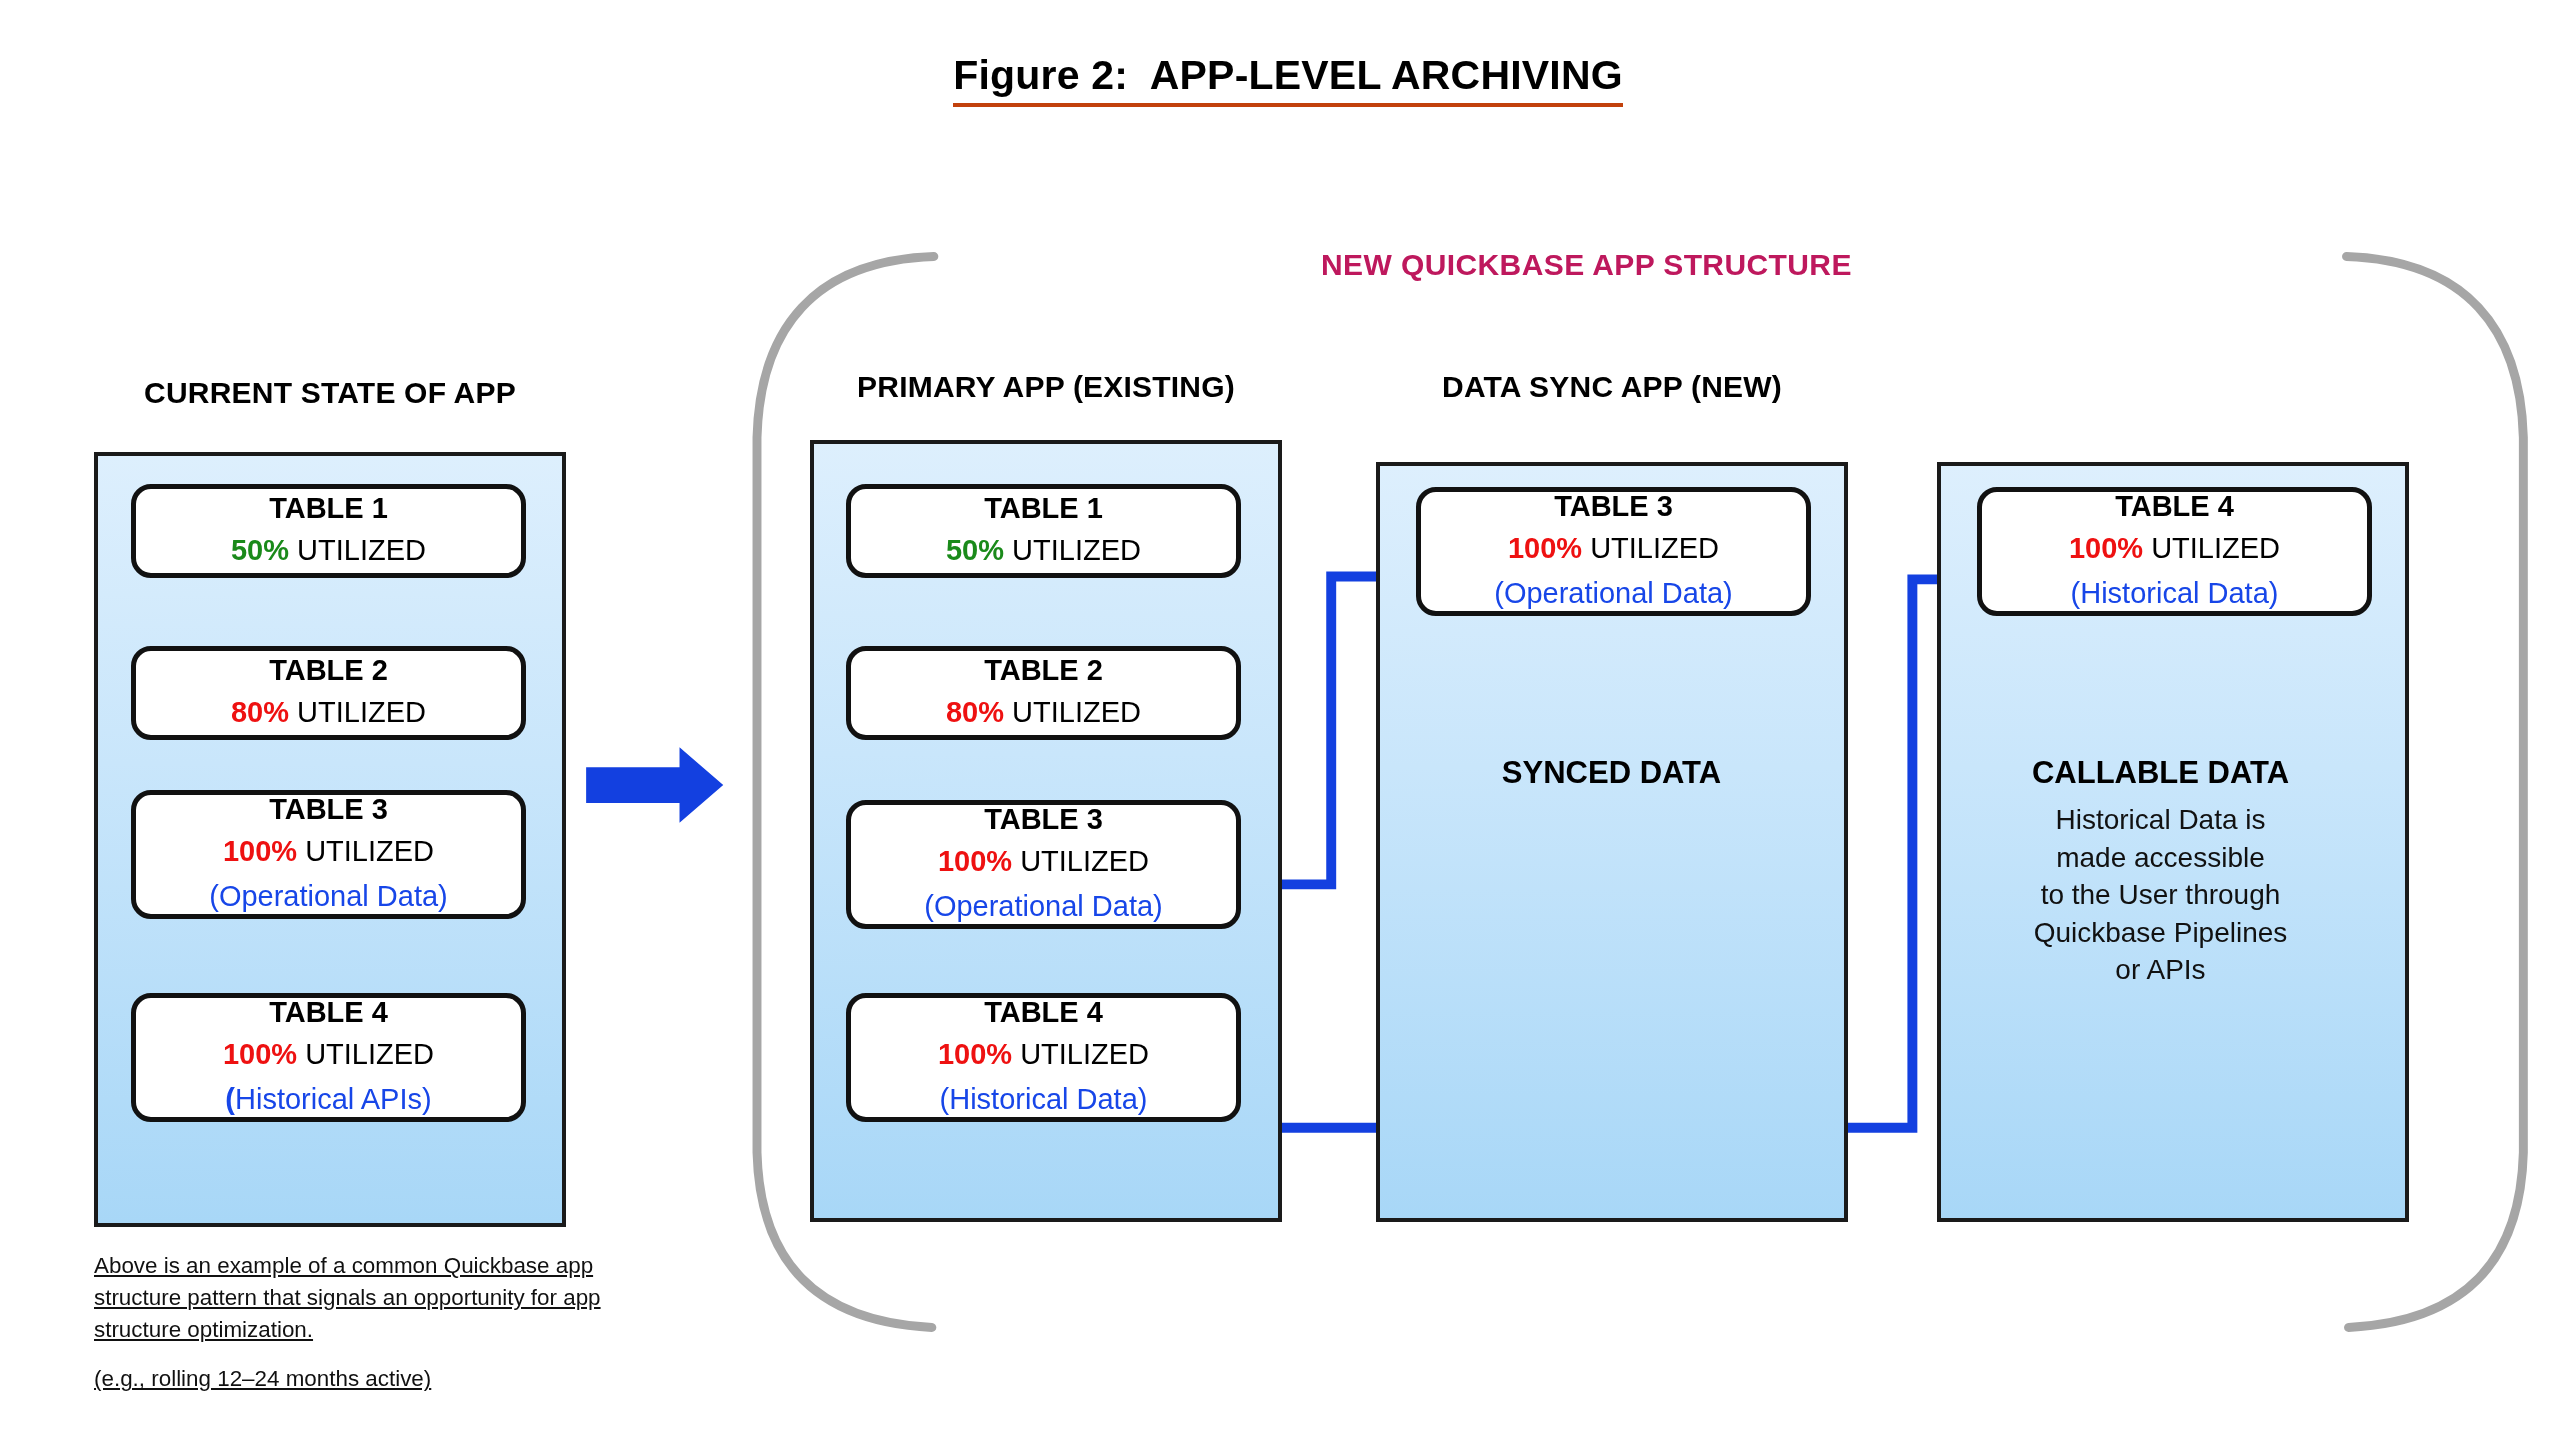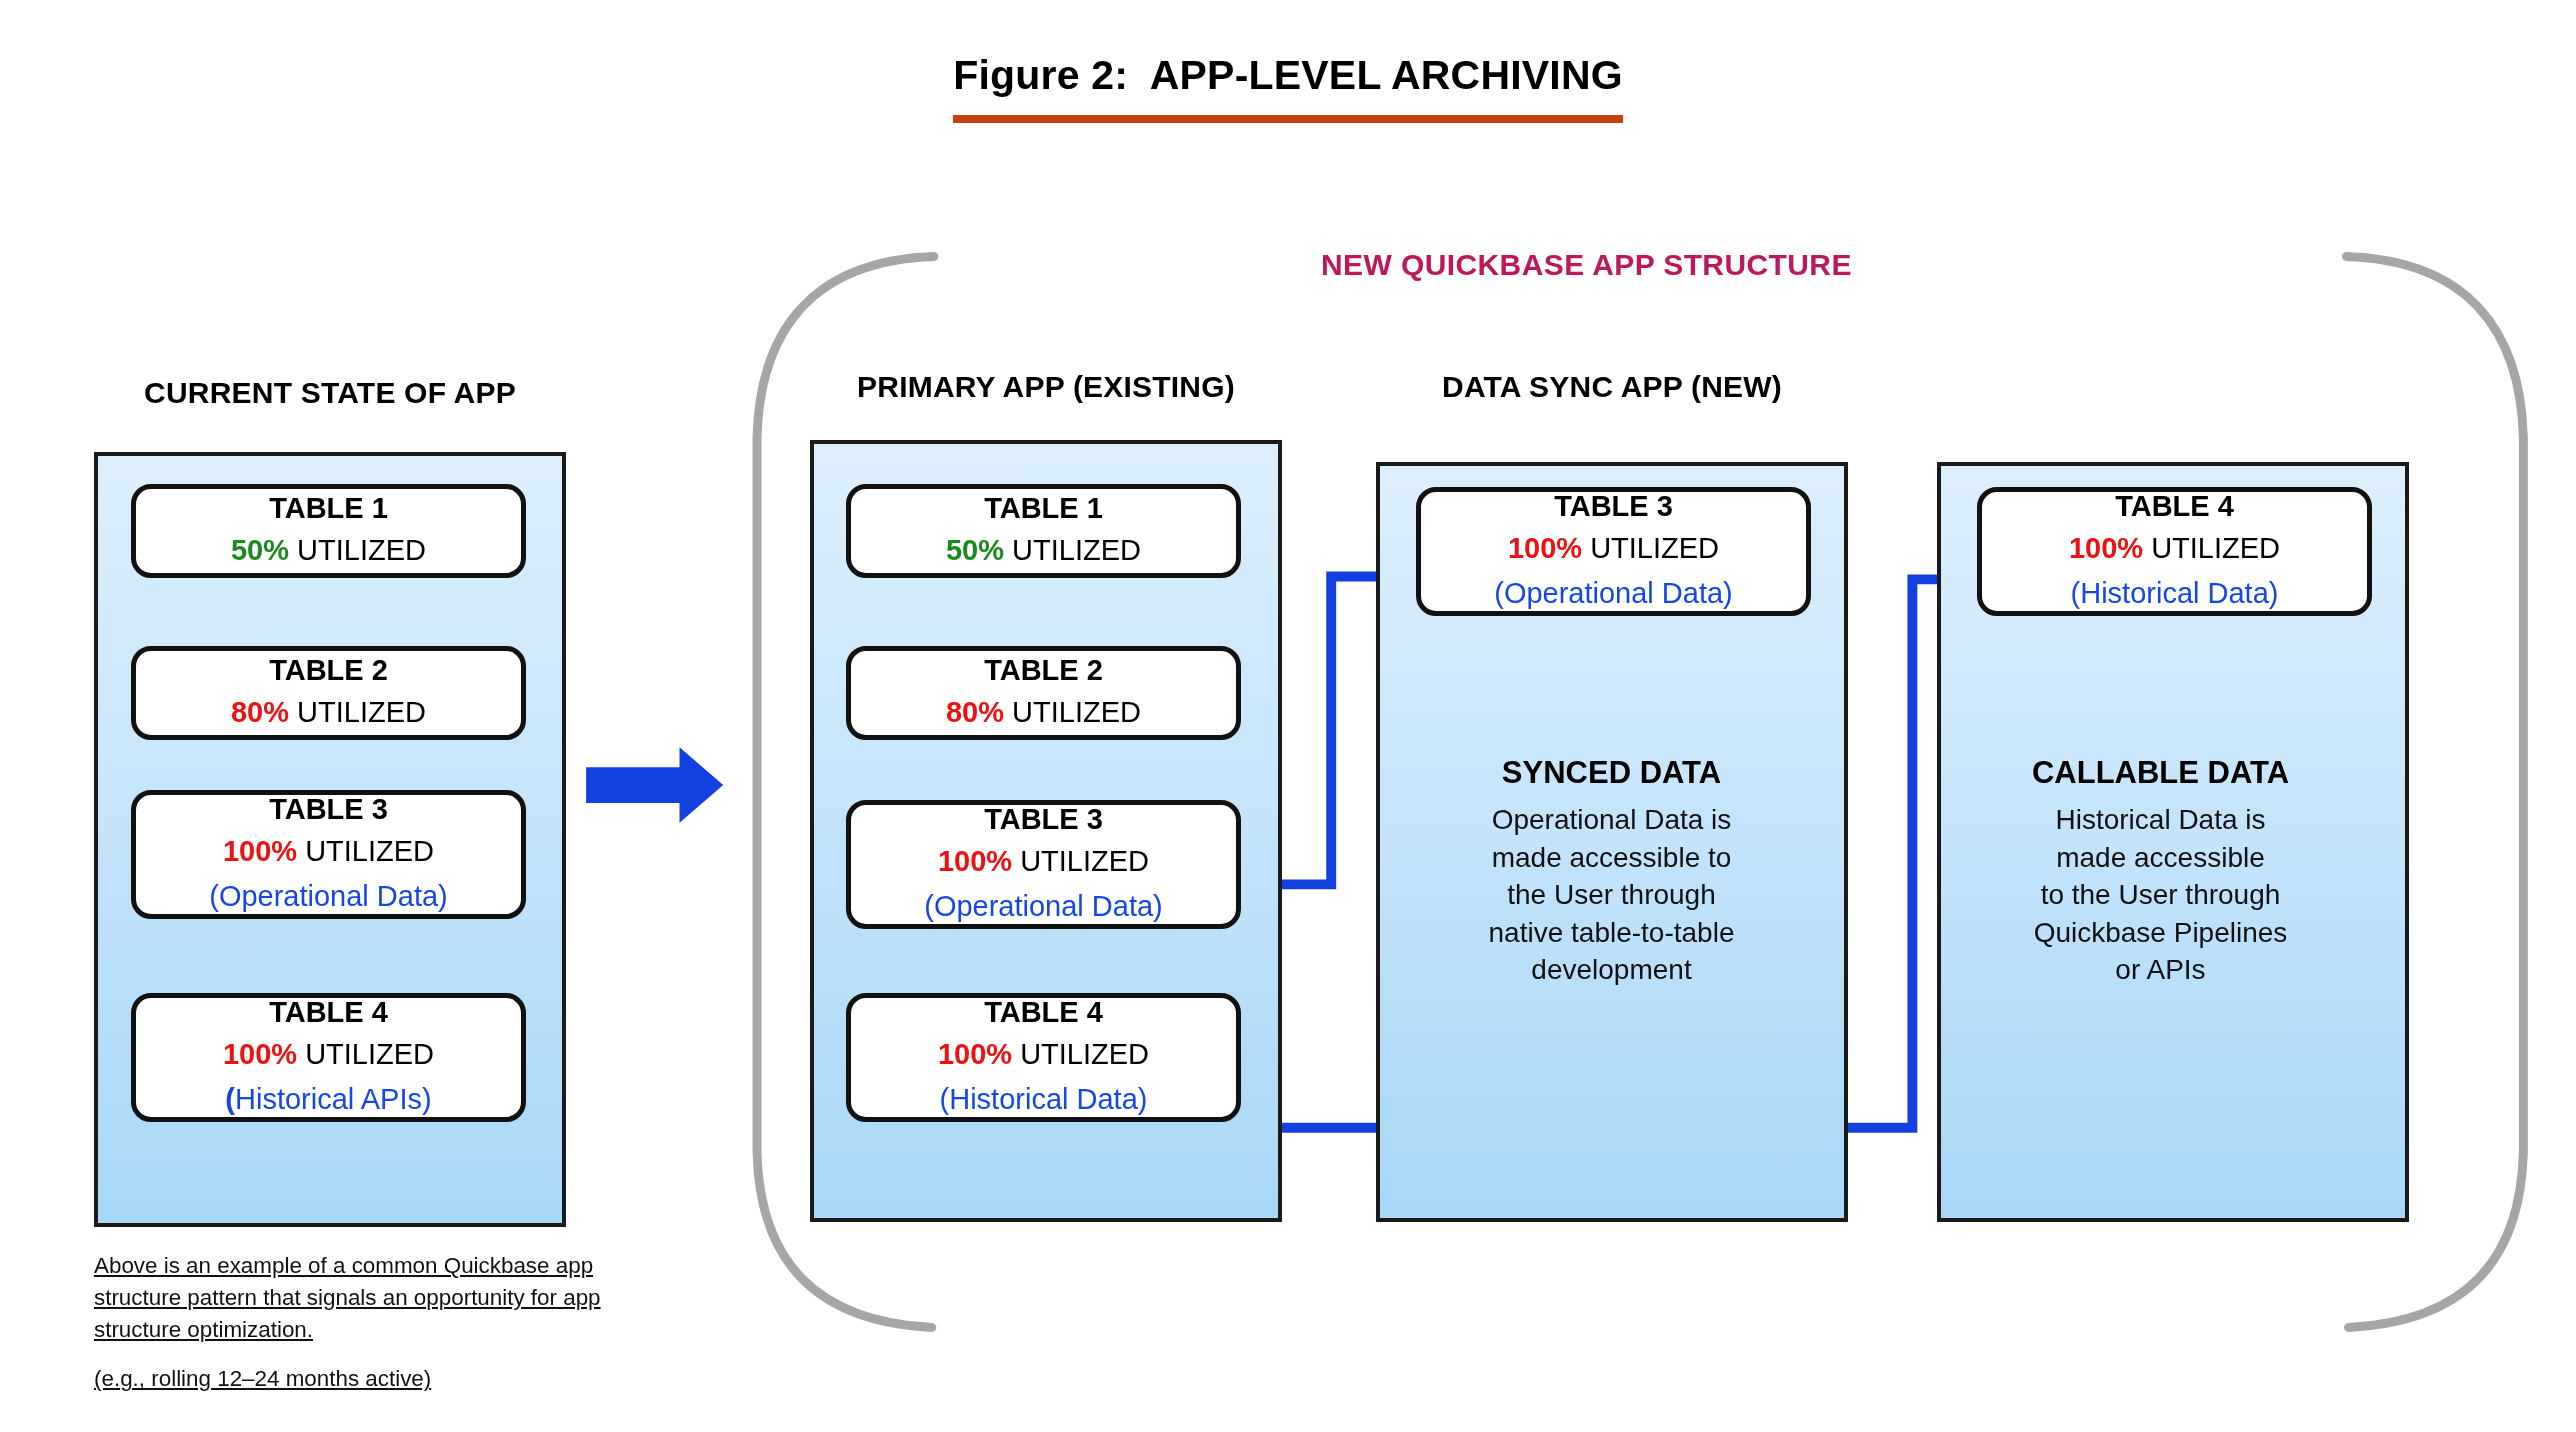--- a/index.html
+++ b/index.html
@@ -9,21 +9,21 @@
     -webkit-font-smoothing:antialiased;
   }
   #stage{position:absolute;left:0;top:0;width:2576px;height:1433px;}
 
   
   .fig-title{
     position:absolute;left:0;top:52px;width:2576px;text-align:center;
     font-size:41px;font-weight:bold;color:#000;letter-spacing:0.2px;
   }
   .fig-title span{
-    border-bottom:8px solid #c2410c;padding-bottom:17px;white-space:pre;
+    border-bottom:4px solid #c2410c;padding-bottom:5px;white-space:pre;
   }
 
   
   .group-label{
     position:absolute;top:248px;left:1321px;width:596px;
     font-size:30px;font-weight:bold;color:#be185d;letter-spacing:0.4px;
     white-space:nowrap;
   }
 
   
@@ -168,25 +168,20 @@
     <div class="paren">(Historical Data)</div>
   </div>
 
   <div class="card" id="s-t3">
     <div class="ttl">TABLE 3</div>
     <div class="util"><span class="pct-red">100%</span><span> UTILIZED</span></div>
     <div class="paren">(Operational Data)</div>
   </div>
   <div class="body-block" id="sync-body">
     <div class="bt">SYNCED DATA</div>
-    <div class="bp">Operational Data is
-made accessible to
-the User through
-native table-to-table
-development</div>
   </div>
 
   <div class="card" id="a-t4">
     <div class="ttl">TABLE 4</div>
     <div class="util"><span class="pct-red">100%</span><span> UTILIZED</span></div>
     <div class="paren">(Historical Data)</div>
   </div>
   <div class="body-block" id="arch-body">
     <div class="bt">CALLABLE DATA</div>
     <div class="bp">Historical Data is

